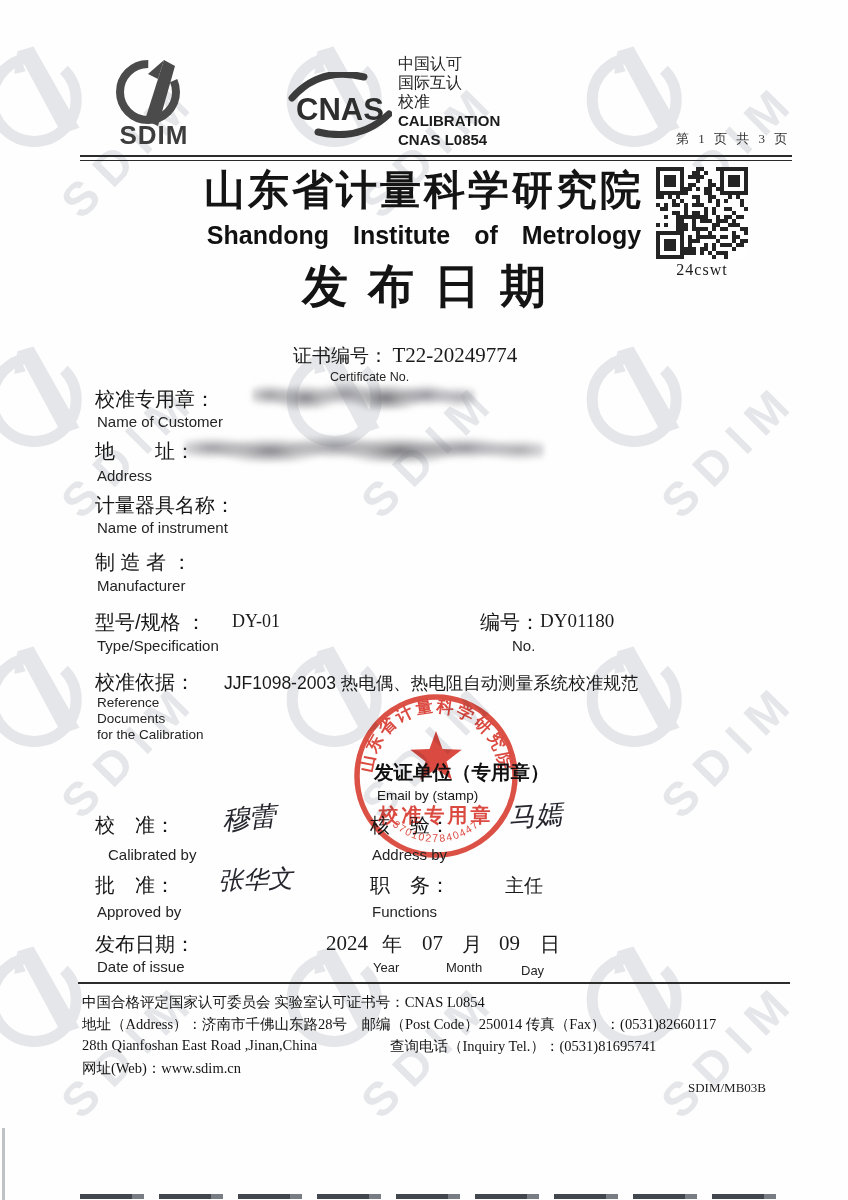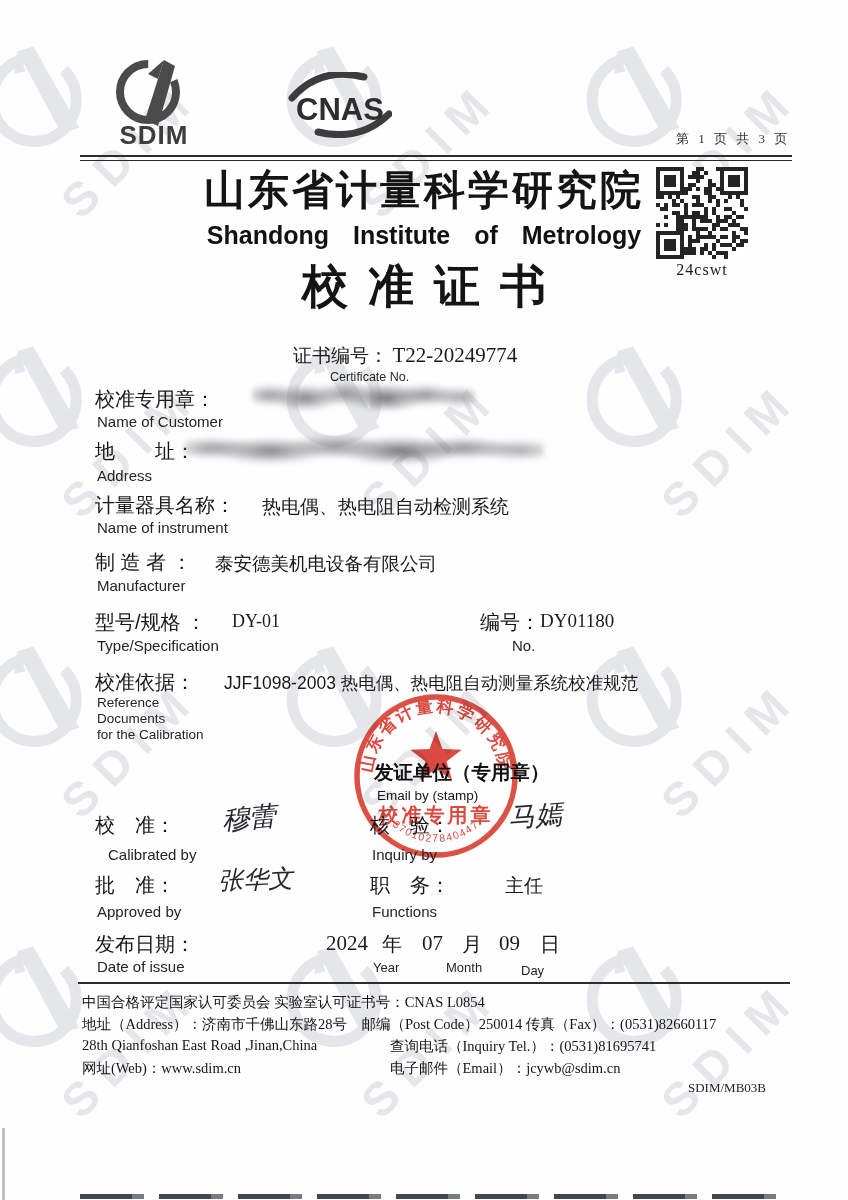--- a/index.html
+++ b/index.html
@@ -88,28 +88,35 @@
     <text x="56" y="90" text-anchor="middle" font-size="26" font-weight="bold" fill="#3d3d3d" font-family="Liberation Sans, sans-serif" letter-spacing="1">SDIM</text>
   </svg>
 
 
   <svg class="fg" style="left:288px;top:72px" width="104" height="66" viewBox="0 0 104 66" data-name="cnas-logo">
     <path d="M4,26 Q32,-6 76,5" fill="none" stroke="#3c3c3c" stroke-width="7" stroke-linecap="round"></path>
     <path d="M30,60 Q72,70 101,42" fill="none" stroke="#3c3c3c" stroke-width="7" stroke-linecap="round"></path>
     <text x="52" y="48" text-anchor="middle" font-size="31" font-weight="bold" fill="#2e2e2e" font-family="Liberation Sans, sans-serif">CNAS</text>
   </svg>
 
+  <div class="fg" style="left:398px;top:54px" data-name="accreditation-text">
+    <div class="accr-line" data-name="accr-line-1">中国认可</div>
+    <div class="accr-line" data-name="accr-line-2">国际互认</div>
+    <div class="accr-line" data-name="accr-line-3">校准</div>
+    <div class="accr-en" data-name="accr-line-4">CALIBRATION</div>
+    <div class="accr-en" data-name="accr-line-5">CNAS L0854</div>
+  </div>
 
   <div class="fg pageinfo" style="left:676px;top:130px" data-name="page-number">第 1 页 共 3 页</div>
 
   <div class="fg rule-double" style="left:80px;top:155px;width:712px" data-name="header-rule"></div>
 
   <div class="fg t-cn" style="left:0;top:163px" data-name="institute-title-cn">山东省计量科学研究院</div>
   <div class="fg t-en" style="left:0;top:221px" data-name="institute-title-en">Shandong Institute of Metrology</div>
-  <div class="fg c-cn" style="left:0;top:256px" data-name="certificate-title-cn">校准证书</div>
+  <div class="fg c-cn" style="left:0;top:256px" data-name="certificate-title-cn">发布日期</div>
 
   <div class="fg" style="left:293px;top:343px" data-name="certificate-number-row">
     <span class="certno-label" data-name="certificate-number-label">证书编号：</span>
     <span class="serifval" style="font-size:21px" data-name="certificate-number-value">T22-20249774</span>
   </div>
   <div class="fg" style="left:330px;top:370px;font-size:12.5px;color:#242424" data-name="certificate-number-en">Certificate No.</div>
 
   <div class="fg" style="left:656px;top:167px" data-name="qr-code">
       <i style="left:0px;top:0px"></i>
       <i style="left:4px;top:0px"></i>
@@ -376,25 +383,23 @@
 
   <div class="fg lbl" style="left:95px;top:386px" data-name="customer-label">校准专用章：</div>
   <div class="fg smudge" style="left:252px;top:383px;width:223px;height:27px" data-name="customer-value-redacted"></div>
   <div class="fg sub-en" style="left:97px;top:413px" data-name="customer-label-en">Name of Customer</div>
 
   <div class="fg lbl" style="left:95px;top:438px" data-name="address-label">地　　址：</div>
   <div class="fg smudge" style="left:184px;top:436px;width:360px;height:27px" data-name="address-value-redacted"></div>
   <div class="fg sub-en" style="left:97px;top:467px" data-name="address-label-en">Address</div>
 
   <div class="fg lbl" style="left:95px;top:492px" data-name="instrument-label">计量器具名称：</div>
-  <div class="fg val" style="left:262px;top:494px" data-name="instrument-value">热电偶、热电阻自动检测系统</div>
   <div class="fg sub-en" style="left:97px;top:519px" data-name="instrument-label-en">Name of instrument</div>
 
   <div class="fg lbl" style="left:95px;top:549px" data-name="manufacturer-label">制 造 者 ：</div>
-  <div class="fg val" style="left:215px;top:551px;font-size:18.5px" data-name="manufacturer-value">泰安德美机电设备有限公司</div>
   <div class="fg sub-en" style="left:97px;top:577px" data-name="manufacturer-label-en">Manufacturer</div>
 
   <div class="fg lbl" style="left:95px;top:609px" data-name="type-label">型号/规格 ：</div>
   <div class="fg serifval" style="left:232px;top:611px;font-size:18px" data-name="type-value">DY-01</div>
   <div class="fg sub-en" style="left:97px;top:637px" data-name="type-label-en">Type/Specification</div>
 
   <div class="fg lbl" style="left:480px;top:609px" data-name="serial-label">编号：</div>
   <div class="fg serifval" style="left:540px;top:610px;font-size:19px" data-name="serial-value">DY01180</div>
   <div class="fg sub-en" style="left:512px;top:637px" data-name="serial-label-en">No.</div>
 
@@ -422,21 +427,21 @@
 
   <div class="fg stamp-cn" style="left:374px;top:759px" data-name="issued-by-label-cn">发证单位（专用章）</div>
   <div class="fg stamp-en" style="left:377px;top:788px" data-name="issued-by-label-en">Email by (stamp)</div>
 
   <div class="fg lbl" style="left:95px;top:812px" data-name="calibrated-by-label">校　准：</div>
   <div class="fg hand" style="left:222px;top:800px;transform:rotate(-5deg)" data-name="calibrated-by-signature">穆蕾</div>
   <div class="fg sub-en" style="left:108px;top:846px" data-name="calibrated-by-en">Calibrated by</div>
 
   <div class="fg lbl" style="left:370px;top:812px" data-name="checked-by-label">核　验：</div>
   <div class="fg hand" style="left:508px;top:798px;transform:rotate(-4deg)" data-name="checked-by-signature">马嫣</div>
-  <div class="fg sub-en" style="left:372px;top:846px" data-name="checked-by-en">Inquiry by</div>
+  <div class="fg sub-en" style="left:372px;top:846px" data-name="checked-by-en">Address by</div>
 
   <div class="fg lbl" style="left:95px;top:872px" data-name="approved-by-label">批　准：</div>
   <div class="fg hand" style="left:218px;top:863px;font-size:25px;transform:rotate(-2deg)" data-name="approved-by-signature">张华文</div>
   <div class="fg sub-en" style="left:97px;top:903px" data-name="approved-by-en">Approved by</div>
 
   <div class="fg lbl" style="left:370px;top:872px" data-name="functions-label">职　务：</div>
   <div class="fg val" style="left:505px;top:873px" data-name="functions-value">主任</div>
   <div class="fg sub-en" style="left:372px;top:903px" data-name="functions-en">Functions</div>
 
   <div class="fg lbl" style="left:95px;top:931px" data-name="issue-date-label">发布日期：</div>
@@ -451,18 +456,17 @@
   <div class="fg" style="left:446px;top:960px;font-size:13px;color:#242424" data-name="issue-month-en">Month</div>
   <div class="fg" style="left:521px;top:963px;font-size:13px;color:#242424" data-name="issue-day-en">Day</div>
 
   <div class="fg rule-single" style="left:78px;top:982px;width:712px" data-name="footer-rule"></div>
 
   <div class="fg foot" style="left:82px;top:993px" data-name="footer-line-1">中国合格评定国家认可委员会 实验室认可证书号：CNAS L0854</div>
   <div class="fg foot" style="left:82px;top:1015px" data-name="footer-line-2">地址（Address）：济南市千佛山东路28号　邮编（Post Code）250014 传真（Fax）：(0531)82660117</div>
   <div class="fg foot" style="left:82px;top:1037px" data-name="footer-line-3-left">28th Qianfoshan East Road ,Jinan,China</div>
   <div class="fg foot" style="left:390px;top:1037px" data-name="footer-line-3-right">查询电话（Inquiry Tel.）：(0531)81695741</div>
   <div class="fg foot" style="left:82px;top:1059px" data-name="footer-line-4-left">网址(Web)：www.sdim.cn</div>
-  <div class="fg foot" style="left:390px;top:1059px" data-name="footer-line-4-right">电子邮件（Email）：jcywb@sdim.cn</div>
   <div class="fg formcode" style="left:688px;top:1080px" data-name="form-code">SDIM/MB03B</div>
 
   <div class="fg edge-v" style="left:2px;top:1128px;height:72px" data-name="scan-edge-left"></div>
   <div class="fg edge-b" style="left:80px;top:1194px;width:710px" data-name="scan-edge-bottom"></div>
 </div>
 
 </body></html>

